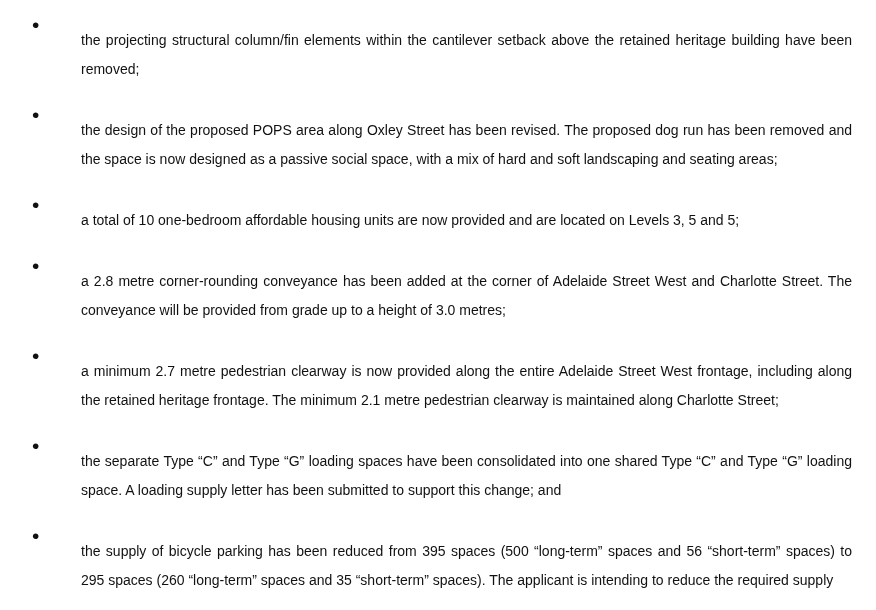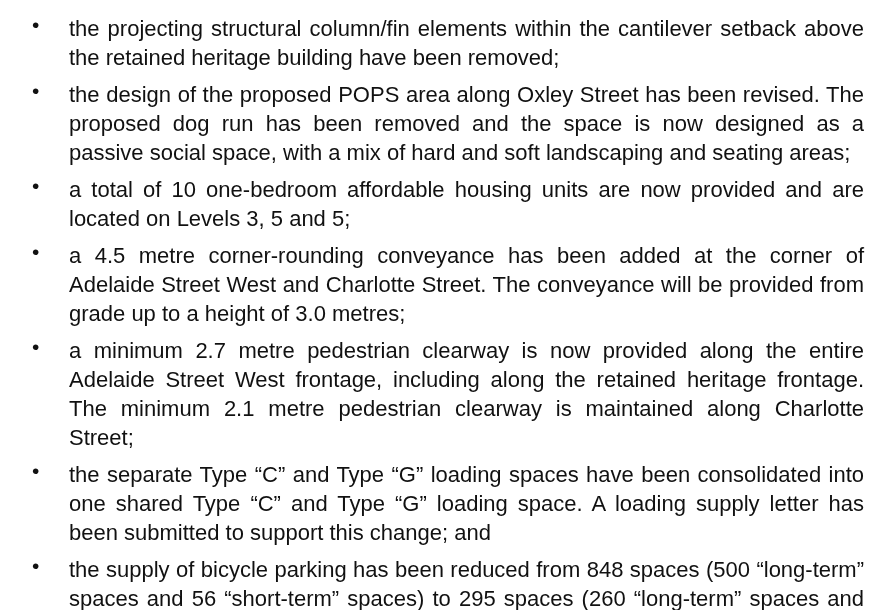--- a/index.html
+++ b/index.html
@@ -26,23 +26,23 @@
   }
   .bullet-marker {
     flex: 0 0 35px;
     width: 35px;
     padding-left: 2px;
     box-sizing: border-box;
     font-size: 21px;
     line-height: 29px;
   }
   .bullet-text {
-    margin: 4px;
+    margin: 16px;
     width: 803px;
-    font-size: 22px;
+    font-size: 14px;
     line-height: 29px;
     text-align: justify;
     hyphens: none;
     word-spacing: normal;
     letter-spacing: 0;
   }
 </style>
 </head>
 <body style="background: rgb(255, 255, 255); color: rgb(17, 17, 17);">
 
@@ -58,31 +58,31 @@
     <p class="bullet-text">the design of the proposed POPS area along Oxley Street has been revised. The proposed dog run has been removed and the space is now designed as a passive social space, with a mix of hard and soft landscaping and seating areas;</p>
   </div>
 
   <div class="bullet-item">
     <span class="bullet-marker">•</span>
     <p class="bullet-text">a total of 10 one-bedroom affordable housing units are now provided and are located on Levels 3, 5 and 5;</p>
   </div>
 
   <div class="bullet-item">
     <span class="bullet-marker">•</span>
-    <p class="bullet-text">a 4.5 metre corner-rounding conveyance has been added at the corner of Adelaide Street West and Charlotte Street. The conveyance will be provided from grade up to a height of 3.0 metres;</p>
+    <p class="bullet-text">a 2.8 metre corner-rounding conveyance has been added at the corner of Adelaide Street West and Charlotte Street. The conveyance will be provided from grade up to a height of 3.0 metres;</p>
   </div>
 
   <div class="bullet-item">
     <span class="bullet-marker">•</span>
     <p class="bullet-text">a minimum 2.7 metre pedestrian clearway is now provided along the entire Adelaide Street West frontage, including along the retained heritage frontage. The minimum 2.1 metre pedestrian clearway is maintained along Charlotte Street;</p>
   </div>
 
   <div class="bullet-item">
     <span class="bullet-marker">•</span>
     <p class="bullet-text">the separate Type “C” and Type “G” loading spaces have been consolidated into one shared Type “C” and Type “G” loading space. A loading supply letter has been submitted to support this change; and</p>
   </div>
 
   <div class="bullet-item">
     <span class="bullet-marker">•</span>
-    <p class="bullet-text">the supply of bicycle parking has been reduced from 848 spaces (500 “long-term” spaces and 56 “short-term” spaces) to 295 spaces (260 “long-term” spaces and 35 “short-term” spaces). The applicant is intending to reduce the required supply</p>
+    <p class="bullet-text">the supply of bicycle parking has been reduced from 395 spaces (500 “long-term” spaces and 56 “short-term” spaces) to 295 spaces (260 “long-term” spaces and 35 “short-term” spaces). The applicant is intending to reduce the required supply</p>
   </div>
 
 </div>
 
 </body></html>

